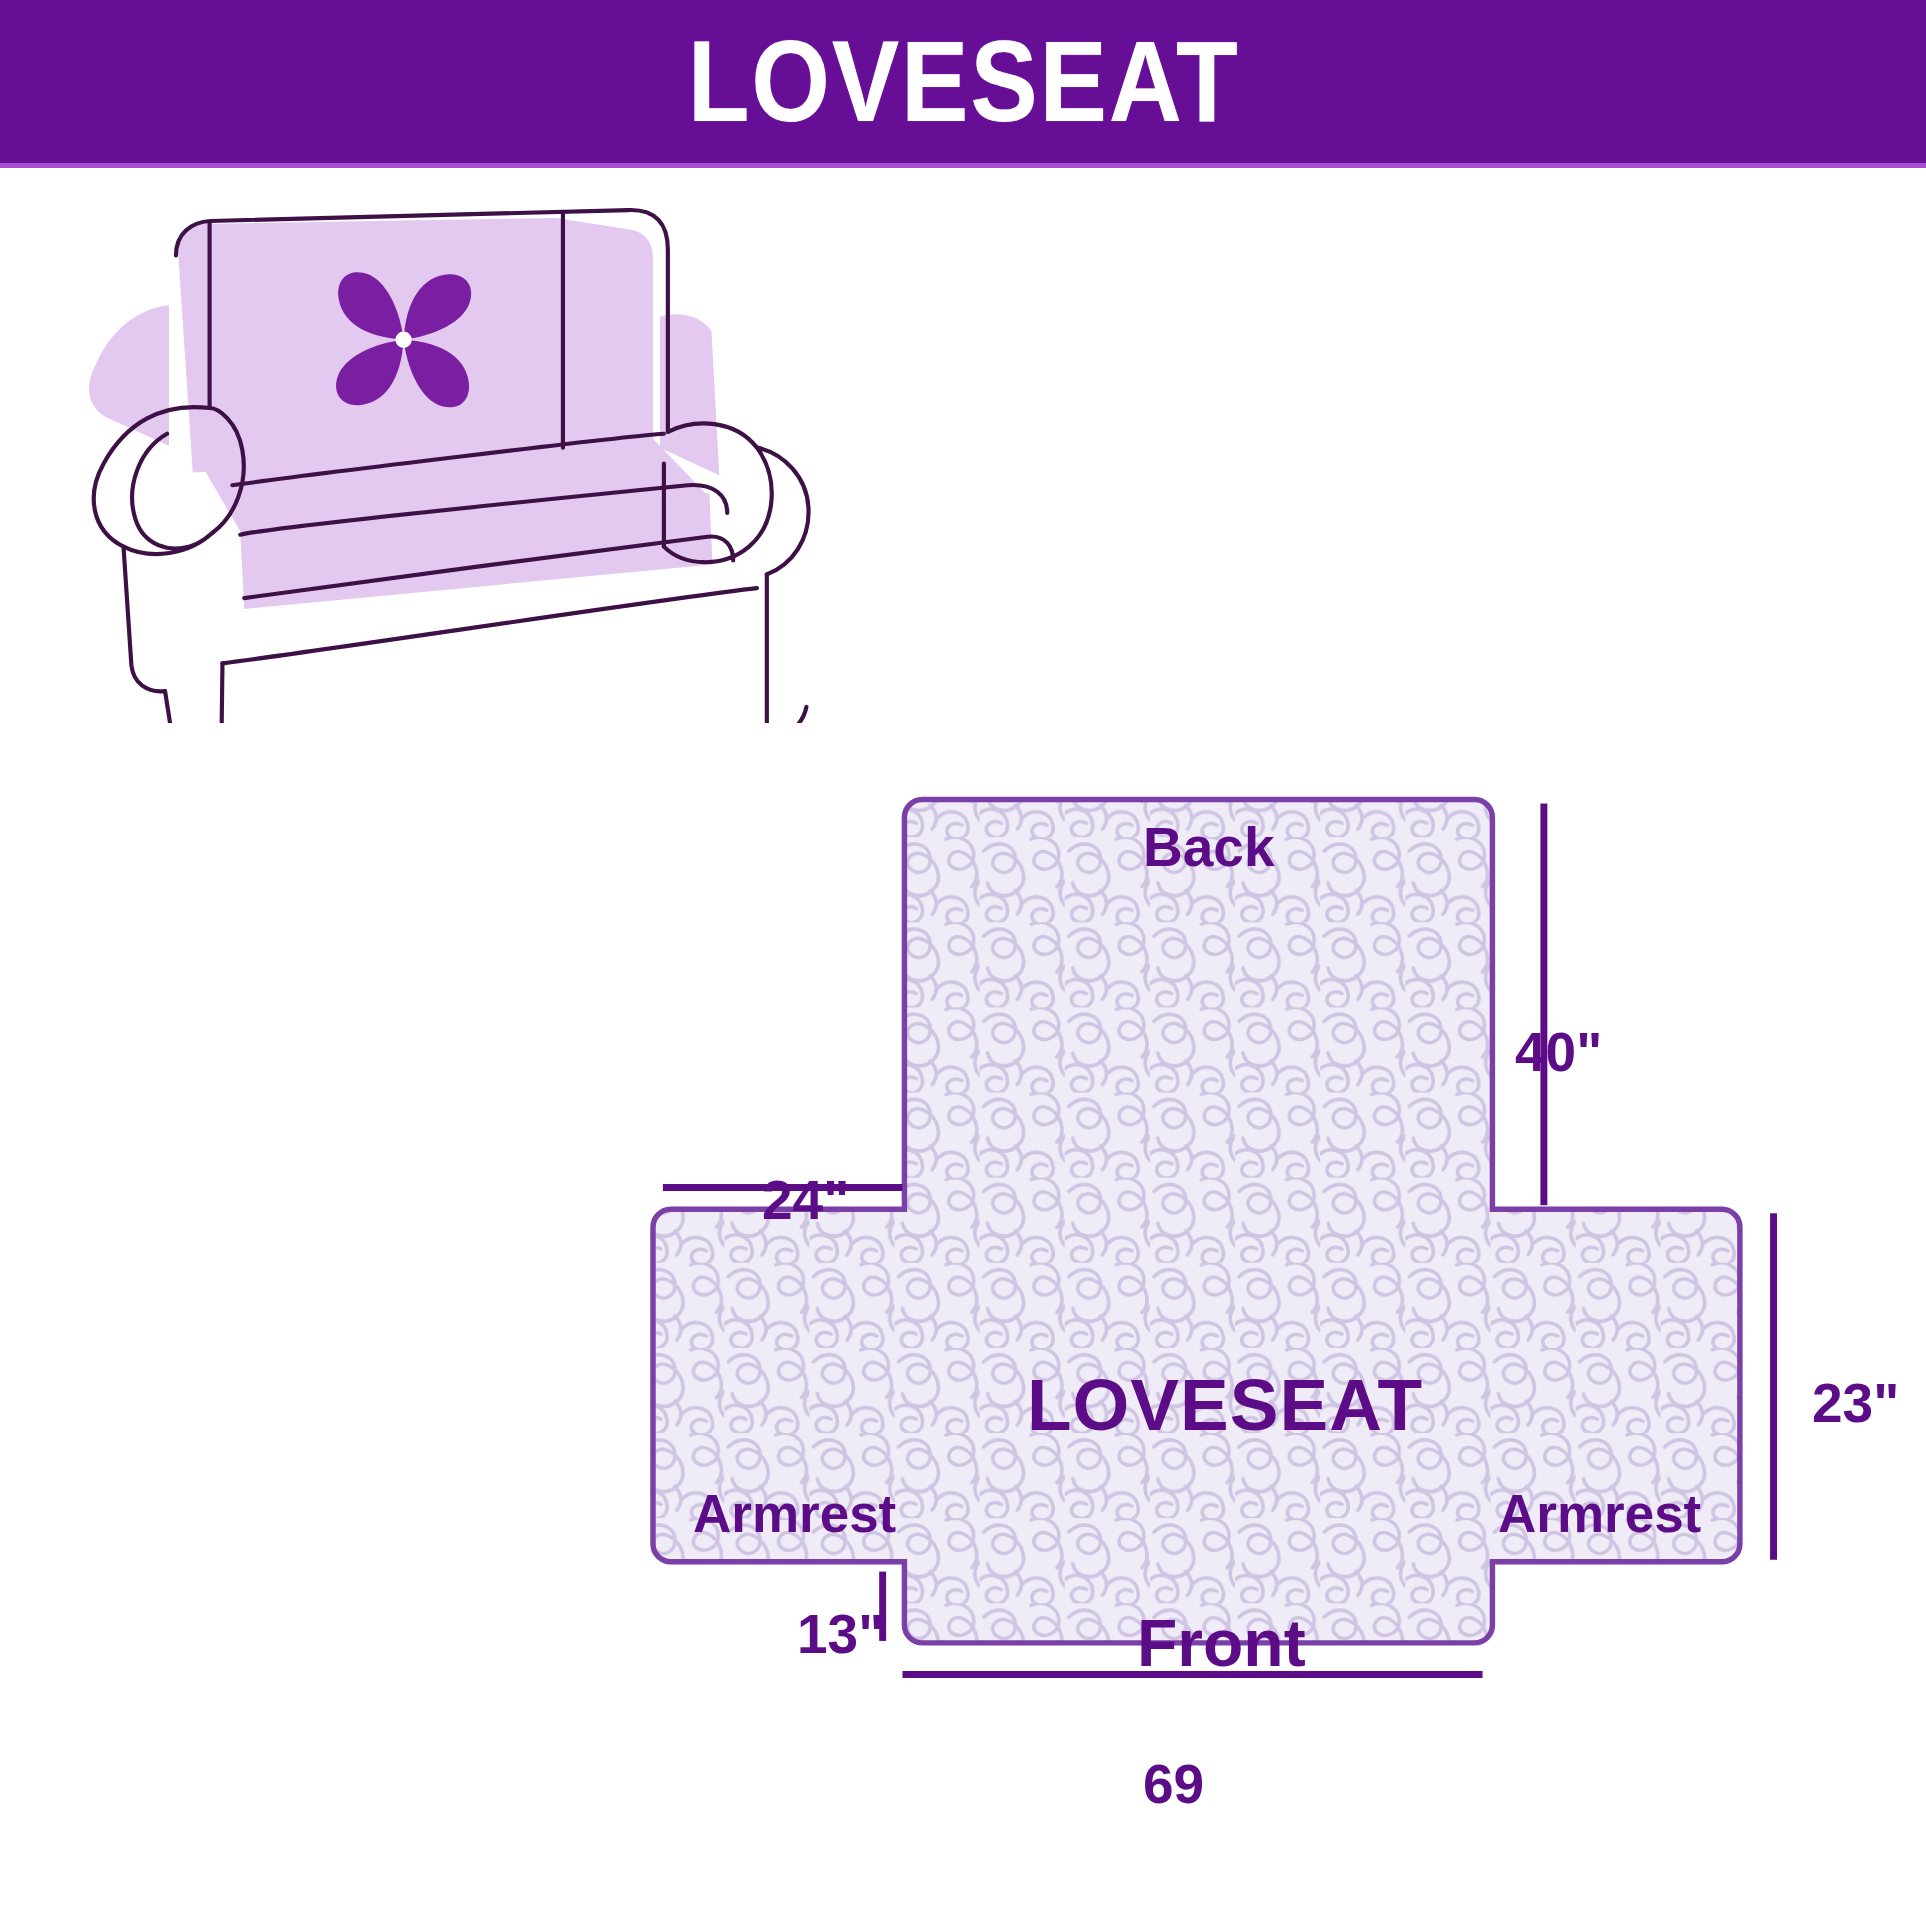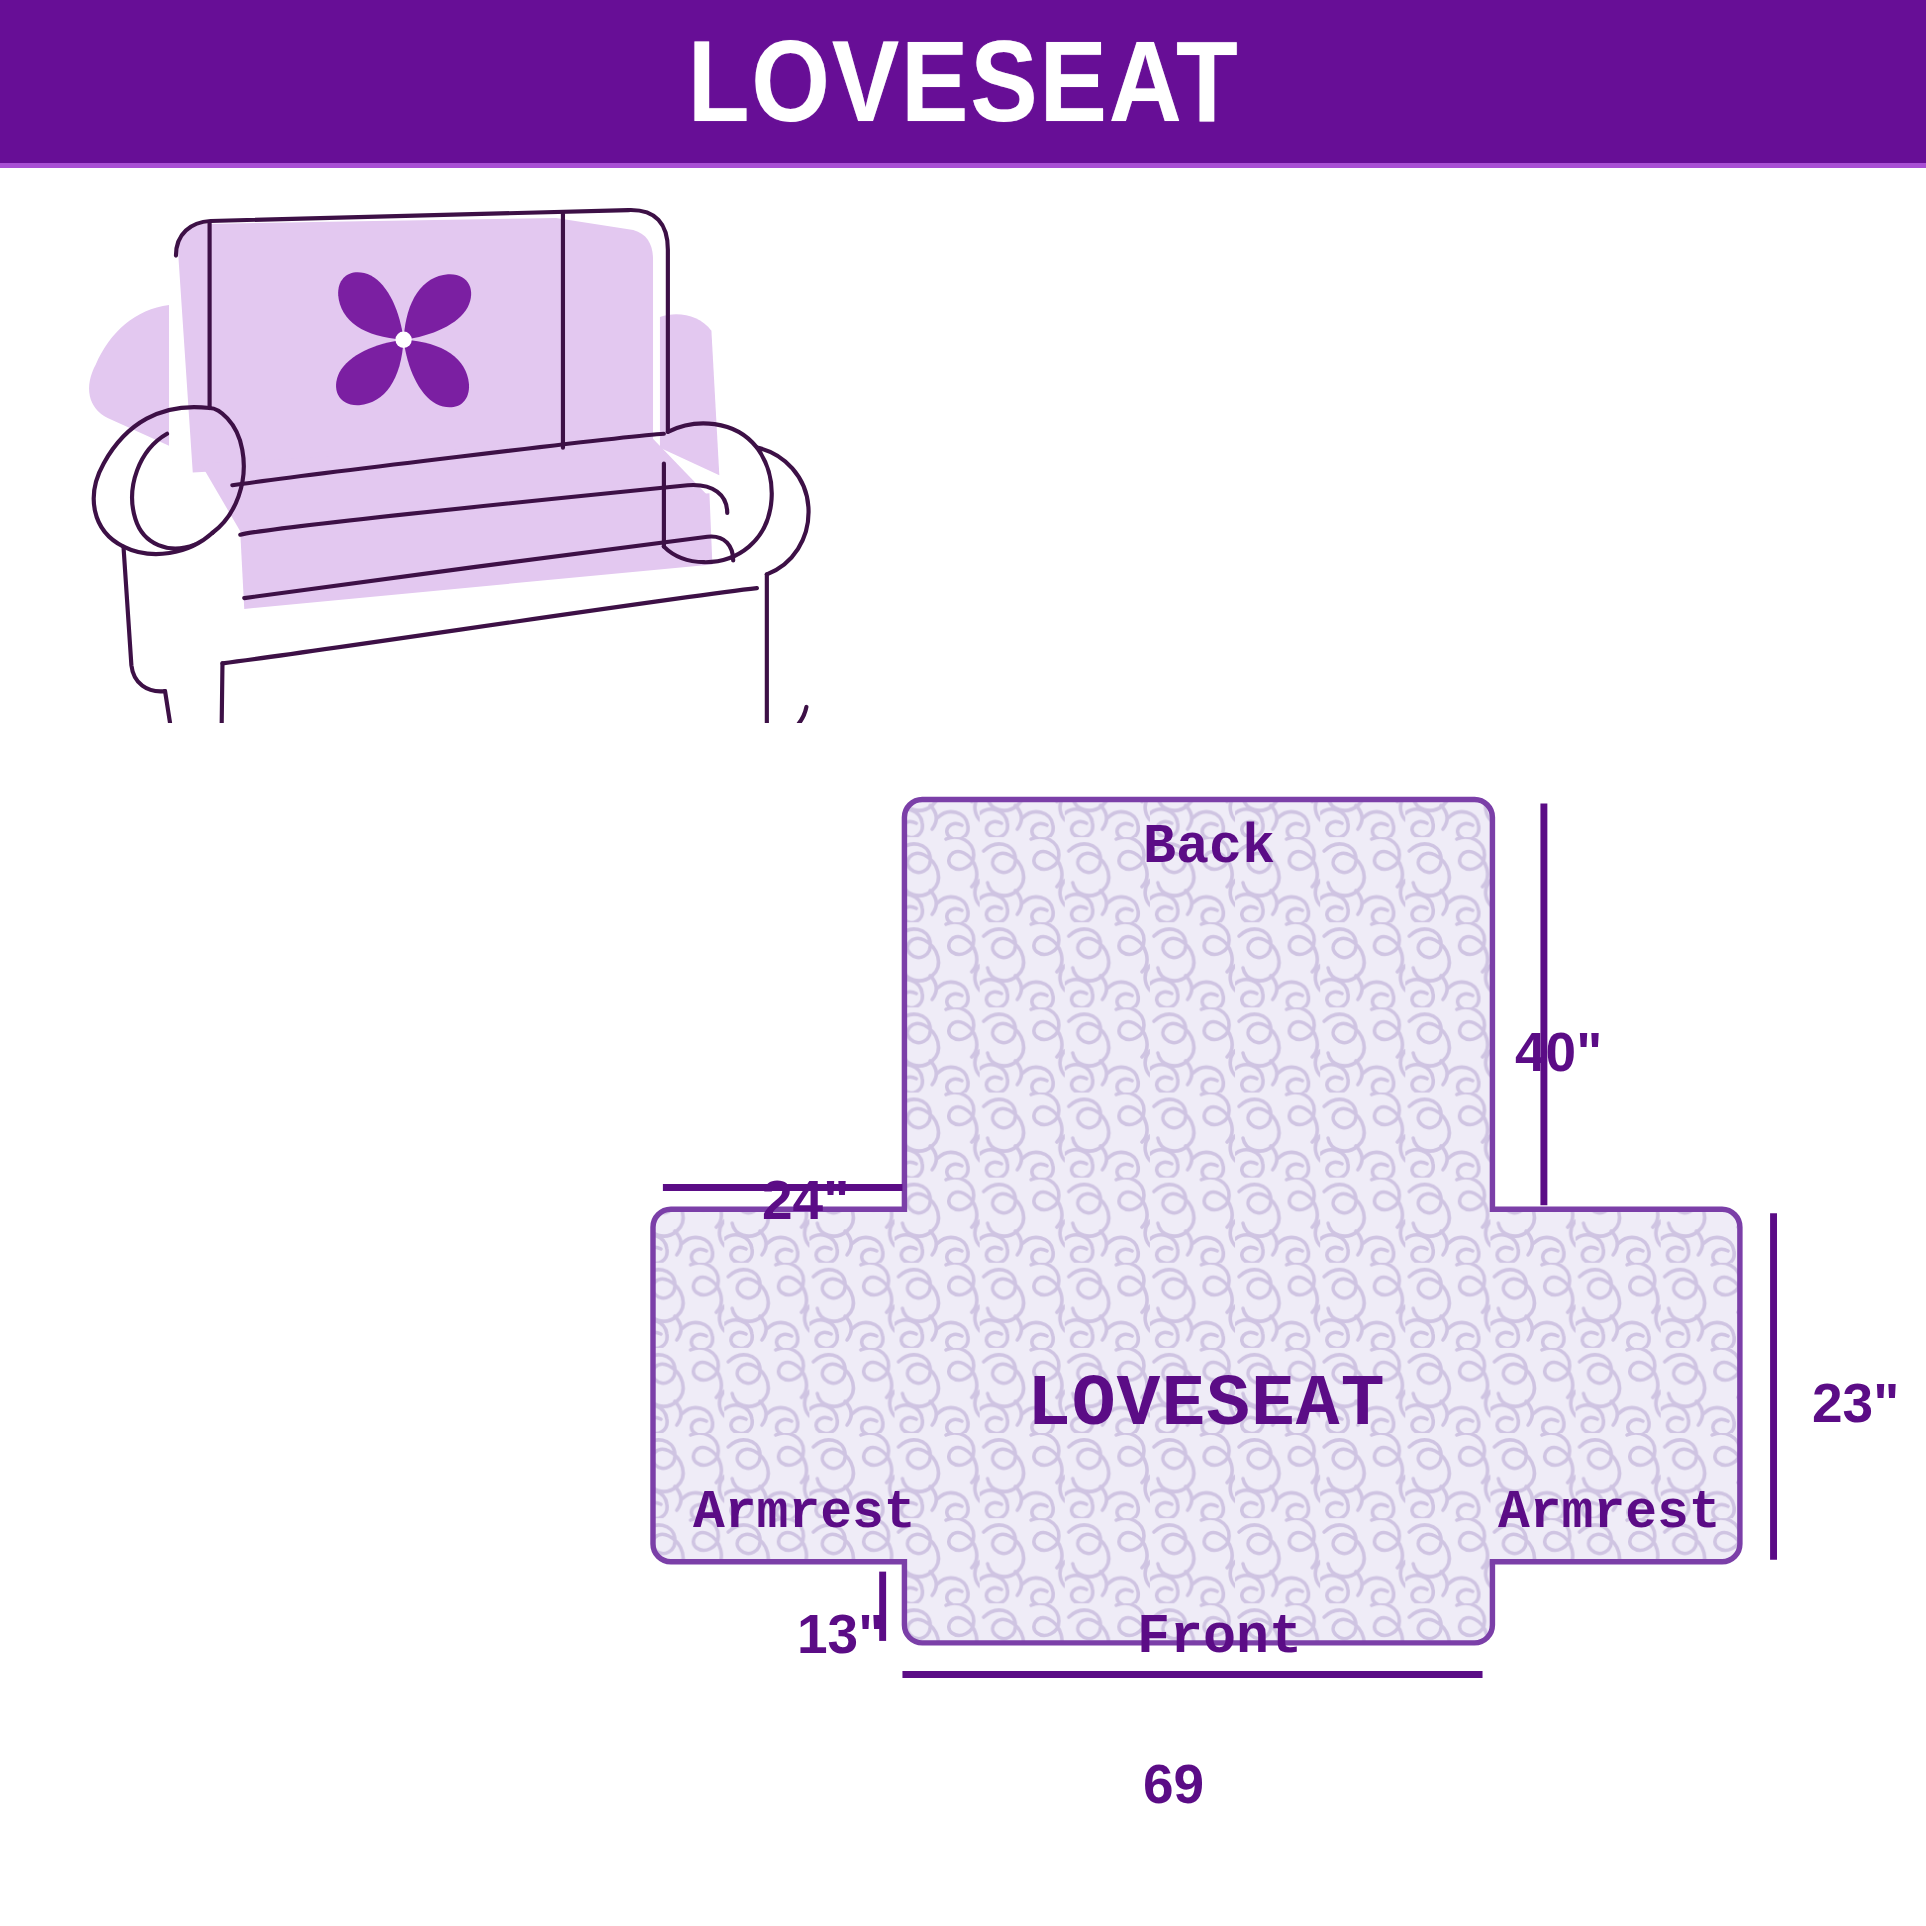--- a/index.html
+++ b/index.html
@@ -49,24 +49,23 @@
     font-size:55px;
     line-height:1;
     white-space:nowrap;
   }
   .panel-label{
     position:absolute;
     color:#5B0C86;
     font-weight:bold;
     line-height:1;
     white-space:nowrap;
-    font-family:Liberation Mono, monospace;
   }
   #lbl-back{left:1143px;top:820px;font-size:55px;}
-  #lbl-front{left:1137px;top:1610px;font-size:55px;}
+  #lbl-front{left:1137px;top:1610px;font-size:66px;}
   #lbl-arm-left{left:693px;top:1487px;font-size:53px;}
   #lbl-arm-right{left:1498px;top:1487px;font-size:53px;}
   #lbl-center{left:1027px;top:1368px;font-size:73px;letter-spacing:1px;}
 
   #dim-24{left:762px;top:1173px;}
   #dim-40{left:1515px;top:1025px;}
   #dim-23{left:1812px;top:1376px;}
   #dim-13{left:797px;top:1607px;}
   #dim-46{left:1143px;top:1757px;}
 </style>

